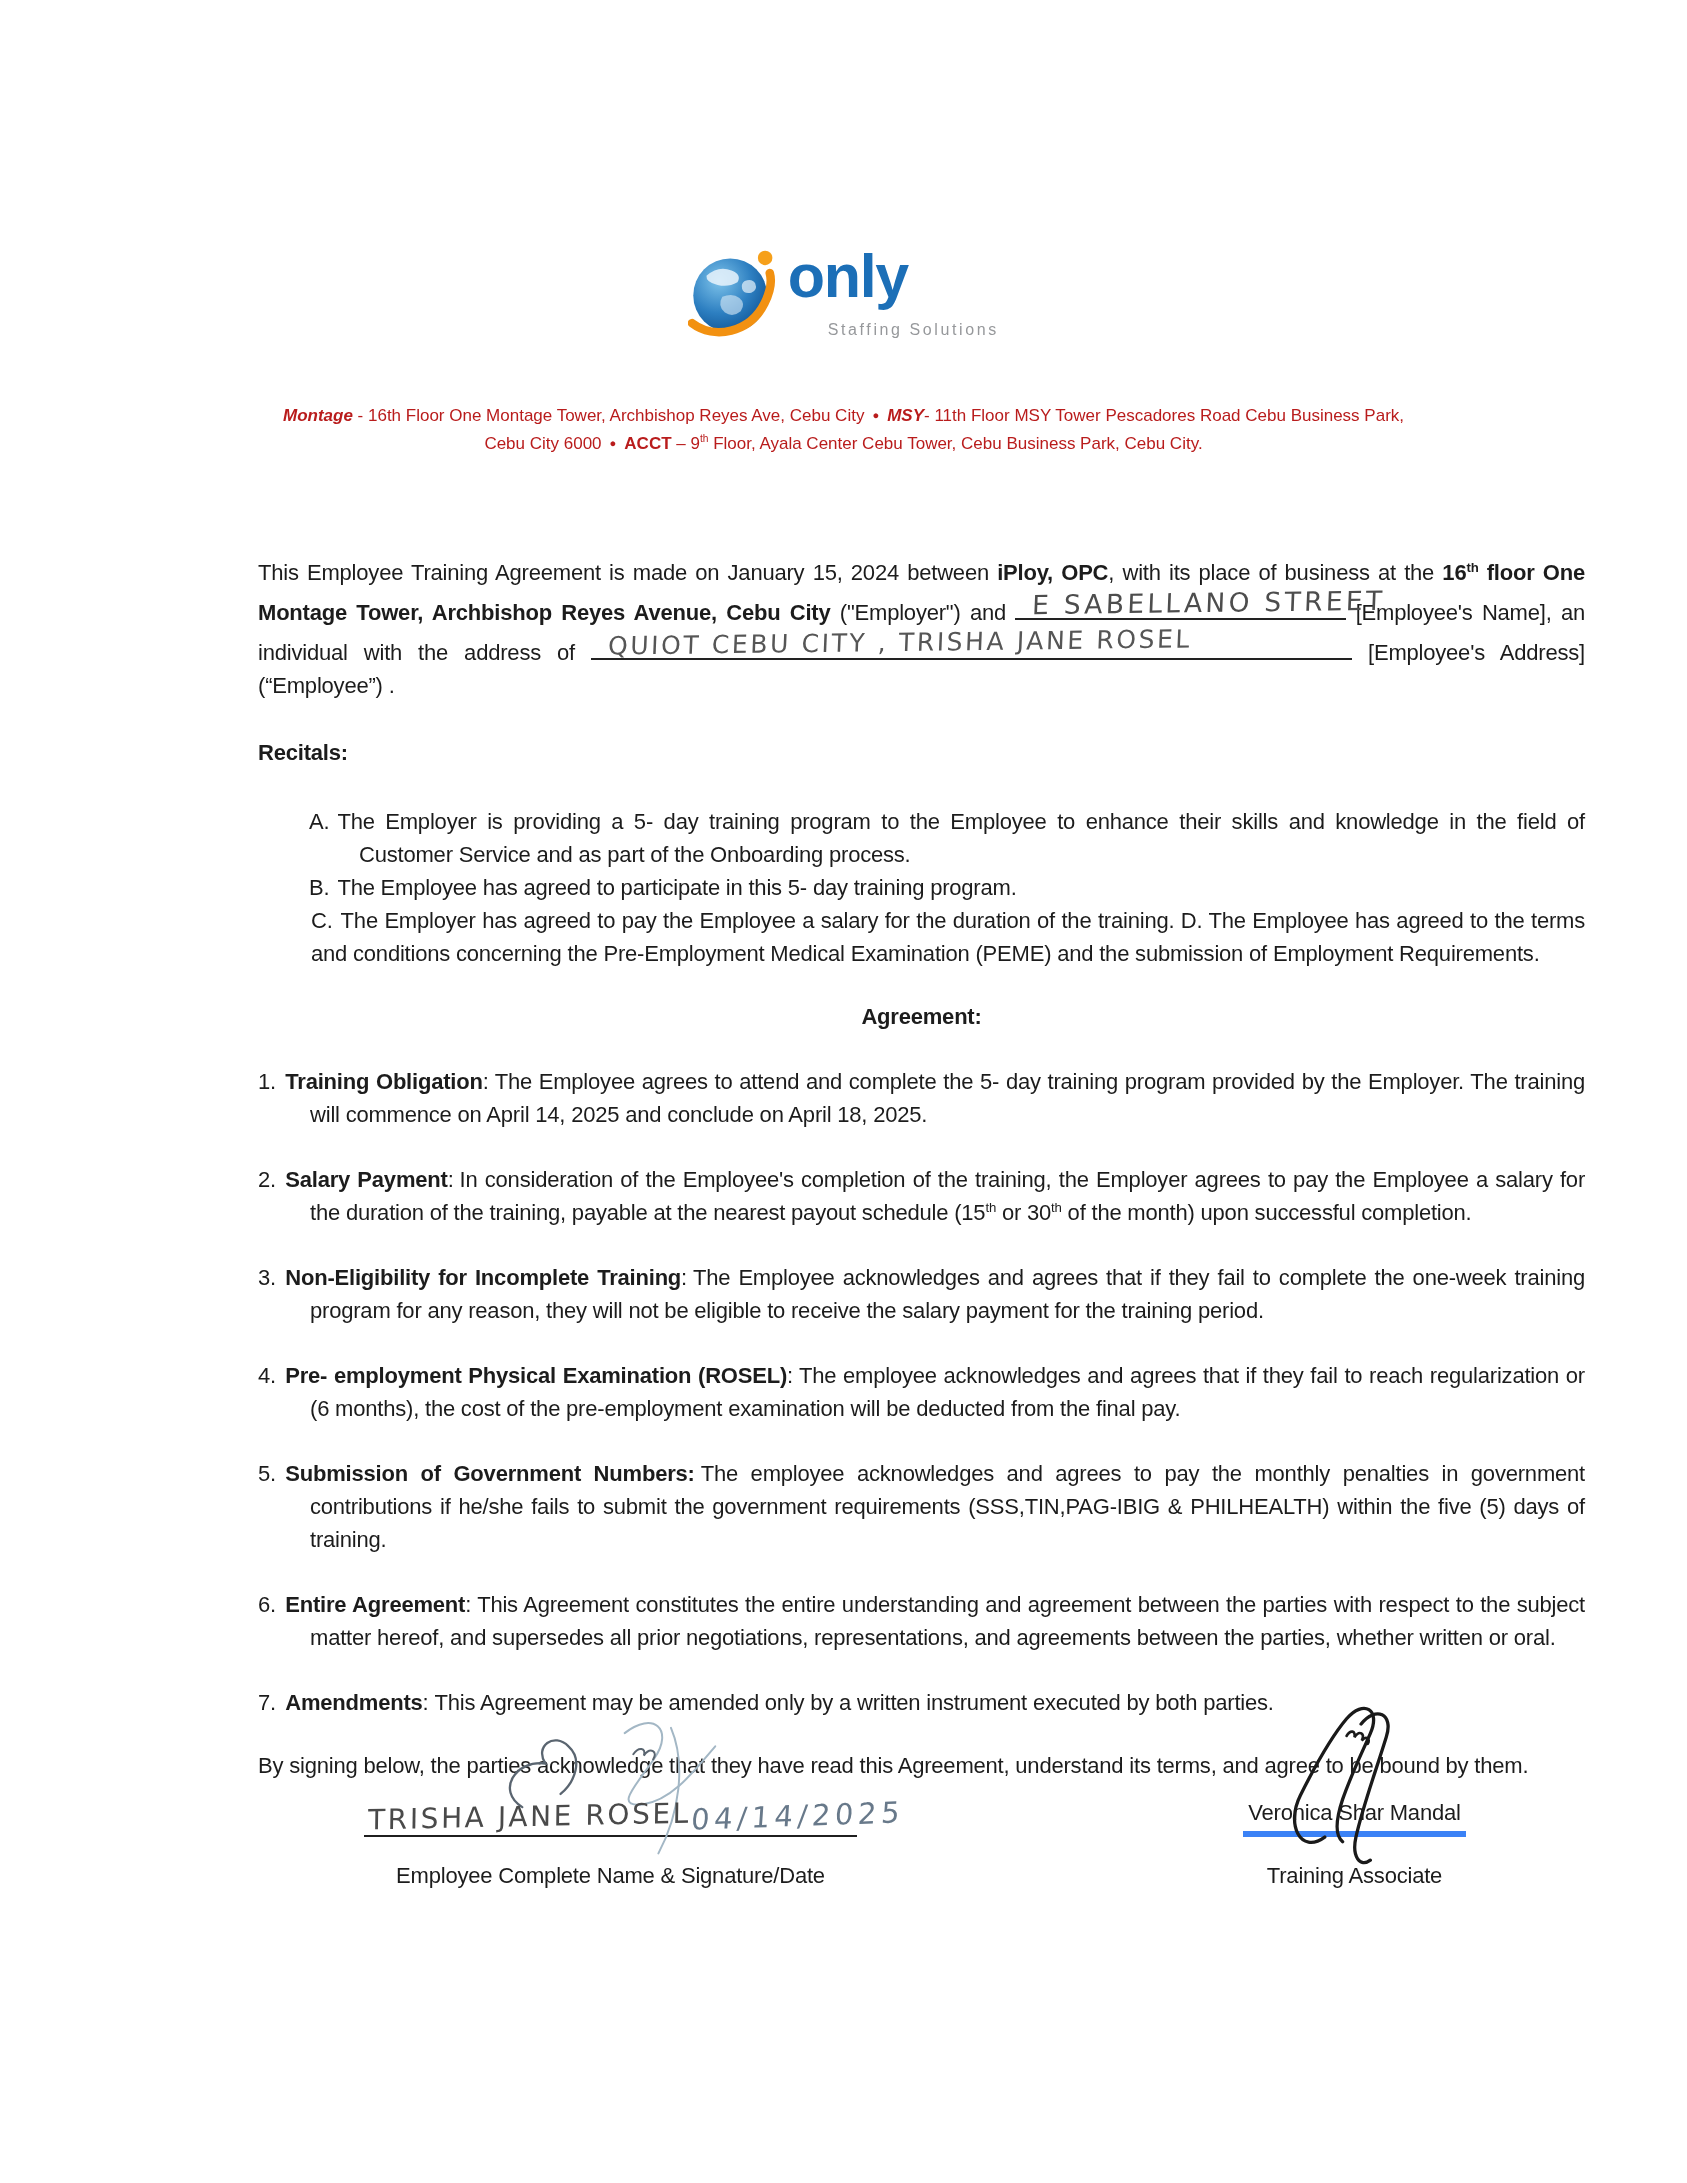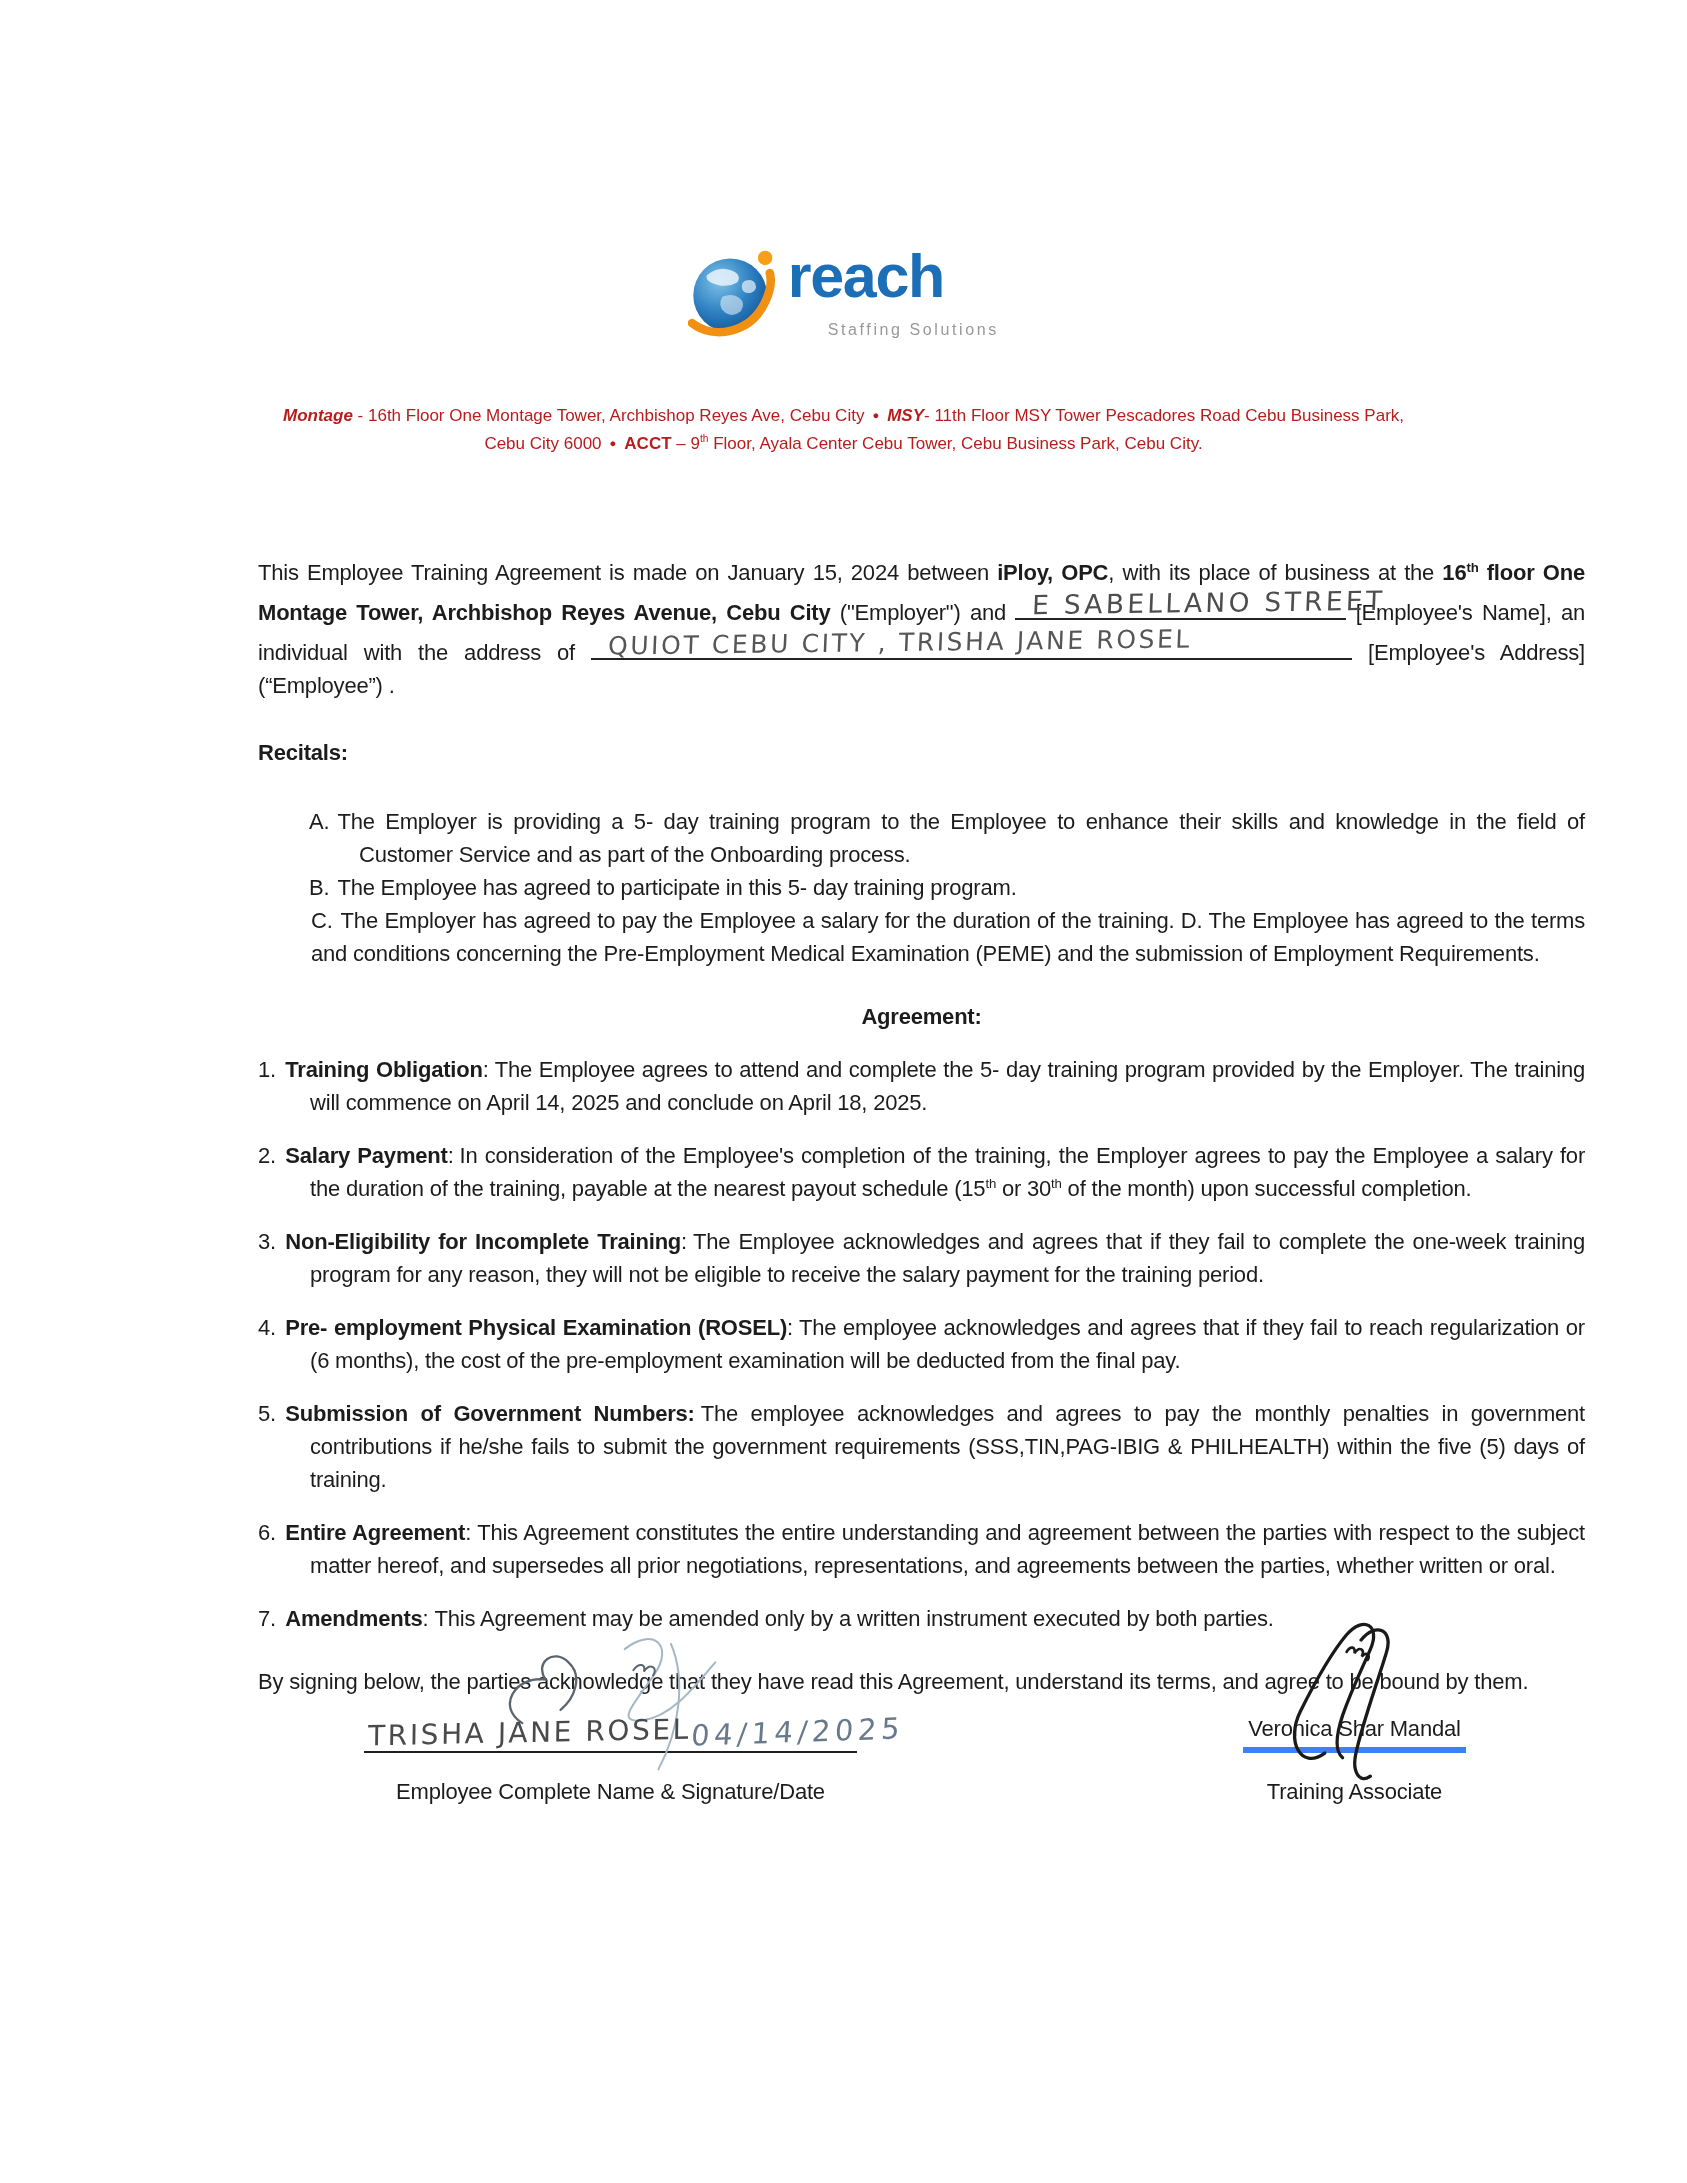--- a/index.html
+++ b/index.html
@@ -35,21 +35,21 @@
   }
   .blank .hand{position:absolute;left:17px;bottom:-1.3px;font-size:26.5px;transform:rotate(-0.7deg) skewX(-3deg);}
   .blank2 .hand{font-size:25px;letter-spacing:2.6px;color:#565656;}
   .h{font-weight:bold;margin:34px 0 0 0;}
   .agr-h{margin-top:30px;text-align:center;}
   .rec{margin:0;text-align:justify;}
   .rec-first{margin-top:36px;}
   .recA{padding-left:101px;text-indent:-50px;}
   .recC{padding-left:53px;text-indent:0;}
   .num{margin-right:8px;}
-  .agr{margin:20px 0 0 0;padding-left:52px;text-indent:-52px;text-align:justify;}
+  .agr{margin:32px 0 0 0;padding-left:52px;text-indent:-52px;text-align:justify;}
   .agr .num{margin-right:9.3px;}
   .sep{margin-right:6px;}
   .closing{margin:30px 0 0 0;text-align:justify;}
   
   .sigrow{margin-top:10.6px;display:flex;justify-content:space-between;align-items:flex-end;padding:0 119px 0 106px;}
   .sig-emp{width:493px;position:relative;}
   .sig-line{
     display:flex;justify-content:space-between;align-items:flex-end;
     border-bottom:2px solid #1f1f1f;padding:0 9.3px 2.6px 4px;height:40px;
   }
@@ -76,21 +76,21 @@
         </radialGradient>
       </defs>
       <circle cx="64" cy="76" r="56" fill="url(#gg)"></circle>
       <path d="M28,46 q18,-16 38,-8 q16,6 9,18 q-14,8 -30,4 q-18,-4 -17,-14 z" fill="#e9f3fb" opacity="0.85"></path>
       <path d="M52,78 q16,-6 26,2 q10,8 2,20 q-12,10 -24,2 q-12,-10 -4,-24 z" fill="#dcebf7" opacity="0.6"></path>
       <path d="M86,54 q12,-4 16,4 q4,10 -6,14 q-12,2 -14,-6 q-2,-8 4,-12 z" fill="#e9f3fb" opacity="0.7"></path>
       <path d="M6,118 C40,144 94,132 116,88 C125,70 128,56 124,42" stroke="#f29111" stroke-width="13" fill="none" stroke-linecap="round"></path>
       <circle cx="117" cy="19" r="11" fill="#f6a01a"></circle>
     </svg>
     <div class="wordmark">
-      <div class="brand">reach</div>
+      <div class="brand">only</div>
       <div class="tagline">Staffing Solutions</div>
     </div>
   </div>
 
   <p class="addr"><b class="it">Montage</b><span> - 16th Floor One Montage Tower, Archbishop Reyes Ave, Cebu City</span><span class="blt">●</span><b class="it">MSY</b><span>- 11th Floor MSY Tower Pescadores Road Cebu Business Park, Cebu City 6000</span><span class="blt">●</span><b>ACCT</b><span> – 9</span><sup>th</sup><span> Floor, Ayala Center Cebu Tower, Cebu Business Park, Cebu City.</span></p>
 
   <div class="content">
 
     <p class="intro"><span>This Employee Training Agreement is made on January 15, 2024 between </span><b>iPloy, OPC</b><span>, with its place of business at the </span><b>16</b><sup style="font-weight:bold">th</sup><b> floor One Montage Tower, Archbishop Reyes Avenue, Cebu City</b><span> ("Employer") and </span><span class="blank blank1"><span class="hand">E SABELLANO STREET</span></span><span> [Employee's Name], an individual with the address of </span><span class="blank blank2"><span class="hand">QUIOT CEBU CITY , TRISHA JANE ROSEL</span></span><span> [Employee's Address] (“Employee”) .</span></p>
 

